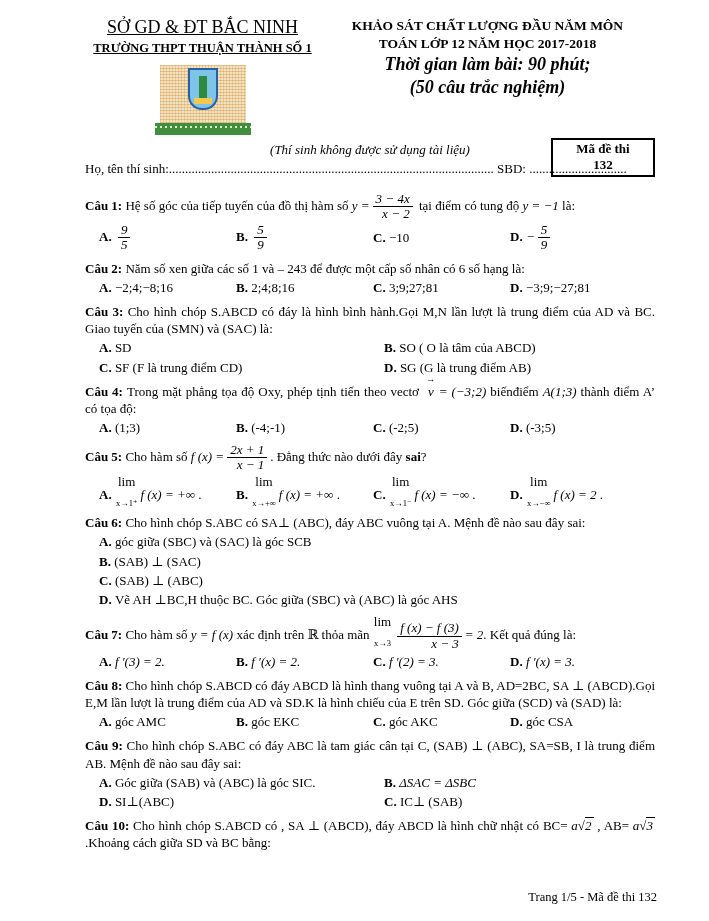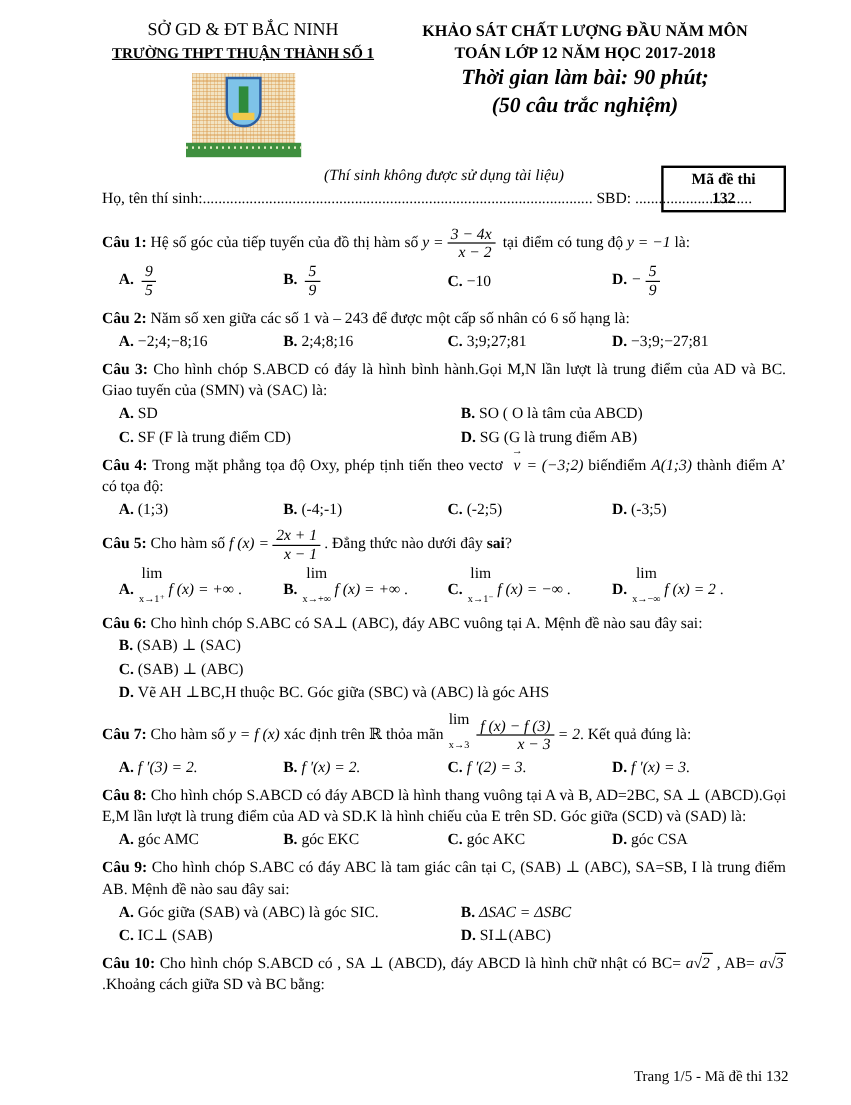--- a/index.html
+++ b/index.html
@@ -1,21 +1,21 @@
 <!DOCTYPE html>
 <html><head>
 <meta charset="utf-8">
 <style>
   html,body{margin:0;padding:0;background:#fff;}
   .page{position:relative;width:709px;height:921px;box-sizing:border-box;
         padding:16px 54px 0 85px;background:#fff;color:#000;
         font-family:"Liberation Serif","DejaVu Serif",serif;font-size:13px;line-height:1.32;overflow:hidden;}
   .header{display:flex;}
   .h-left{width:235px;text-align:center;}
-  .h-l1{font-size:15px;}
+  .h-l1{font-size:18px;text-decoration:underline;}
   .h-l2{font-size:12.5px;font-weight:bold;text-decoration:underline;}
   .h-right{flex:1;text-align:center;padding-top:1px;}
   .h-r1,.h-r2{font-weight:bold;font-size:13.5px;}
   .h-r3,.h-r4{font-style:italic;font-size:18px;font-weight:bold;}
   
   .logo{width:86px;height:58px;margin:9px auto 14px;position:relative;background:#f2e3c2;
         background-image:repeating-linear-gradient(0deg,rgba(216,150,70,.45) 0 1px,transparent 1px 3px),
                          repeating-linear-gradient(90deg,rgba(216,150,70,.35) 0 1px,transparent 1px 3px);}
   .logo-shield{position:absolute;left:50%;top:3px;transform:translateX(-50%);width:30px;height:42px;
         background:#7ec3e8;border:2px solid #2b5fa3;border-radius:0 0 14px 14px;box-sizing:border-box;}
@@ -128,20 +128,21 @@
         <div class="opts-row">
           <div class="opt"><span class="opt-label">A.&nbsp;</span><span class="lim"><span class="lim-t">lim</span><span class="lim-s">x→1⁺</span></span><span class="seg-m">f (x) = +∞</span><span class="seg-t"> .</span></div>
           <div class="opt"><span class="opt-label">B.&nbsp;</span><span class="lim"><span class="lim-t">lim</span><span class="lim-s">x→+∞</span></span><span class="seg-m">f (x) = +∞</span><span class="seg-t"> .</span></div>
           <div class="opt"><span class="opt-label">C.&nbsp;</span><span class="lim"><span class="lim-t">lim</span><span class="lim-s">x→1⁻</span></span><span class="seg-m">f (x) = −∞</span><span class="seg-t"> .</span></div>
           <div class="opt"><span class="opt-label">D.&nbsp;</span><span class="lim"><span class="lim-t">lim</span><span class="lim-s">x→−∞</span></span><span class="seg-m">f (x) = 2</span><span class="seg-t"> .</span></div>
         </div>
       </div>
       <div class="question">
         <div class="q-body"><span class="q-label">Câu 6:&nbsp;</span><span class="seg-t">Cho hình chóp S.ABC có SA⊥ (ABC), đáy ABC vuông tại A. Mệnh đề nào sau đây sai:</span></div>
         <div class="opts-stack">
+          <div class="opt"><span class="opt-label">A.&nbsp;</span><span class="seg-t">góc giữa (SBC) và (SAC) là góc SCB</span></div>
           <div class="opt"><span class="opt-label">B.&nbsp;</span><span class="seg-t">(SAB) ⊥ (SAC)</span></div>
           <div class="opt"><span class="opt-label">C.&nbsp;</span><span class="seg-t">(SAB) ⊥ (ABC)</span></div>
           <div class="opt"><span class="opt-label">D.&nbsp;</span><span class="seg-t">Vẽ AH ⊥BC,H thuộc BC. Góc giữa (SBC) và (ABC) là góc AHS</span></div>
         </div>
       </div>
       <div class="question">
         <div class="q-body"><span class="q-label">Câu 7:&nbsp;</span><span class="seg-t">Cho hàm số </span><span class="seg-m">y = f (x)</span><span class="seg-t"> xác định trên ℝ thỏa mãn </span><span class="lim"><span class="lim-t">lim</span><span class="lim-s">x→3</span></span><span class="frac"><span class="fr-n">f (x) − f (3)</span><span class="fr-d">x − 3</span></span><span class="seg-m">= 2</span><span class="seg-t">. Kết quả đúng là:</span></div>
         <div class="opts-row">
           <div class="opt"><span class="opt-label">A.&nbsp;</span><span class="seg-m">f ′(3) = 2.</span></div>
           <div class="opt"><span class="opt-label">B.&nbsp;</span><span class="seg-m">f ′(x) = 2.</span></div>
@@ -156,22 +157,22 @@
           <div class="opt"><span class="opt-label">B.&nbsp;</span><span class="seg-t">góc EKC</span></div>
           <div class="opt"><span class="opt-label">C.&nbsp;</span><span class="seg-t">góc AKC</span></div>
           <div class="opt"><span class="opt-label">D.&nbsp;</span><span class="seg-t">góc CSA</span></div>
         </div>
       </div>
       <div class="question">
         <div class="q-body"><span class="q-label">Câu 9:&nbsp;</span><span class="seg-t">Cho hình chóp S.ABC có đáy ABC là tam giác cân tại C, (SAB) ⊥ (ABC), SA=SB, I là trung điểm AB. Mệnh đề nào sau đây sai:</span></div>
         <div class="opts-2col">
           <div class="opt"><span class="opt-label">A.&nbsp;</span><span class="seg-t">Góc giữa (SAB) và (ABC) là góc SIC.</span></div>
           <div class="opt"><span class="opt-label">B.&nbsp;</span><span class="seg-m">ΔSAC = ΔSBC</span></div>
+          <div class="opt"><span class="opt-label">D.&nbsp;</span><span class="seg-t">SI⊥(ABC)</span></div>
           <div class="opt"><span class="opt-label">C.&nbsp;</span><span class="seg-t">IC⊥ (SAB)</span></div>
-          <div class="opt"><span class="opt-label">D.&nbsp;</span><span class="seg-t">SI⊥(ABC)</span></div>
         </div>
       </div>
       <div class="question">
         <div class="q-body"><span class="q-label">Câu 10:&nbsp;</span><span class="seg-t">Cho hình chóp S.ABCD có , SA ⊥ (ABCD), đáy ABCD là hình chữ nhật có BC= </span><span class="seg-m">a</span><span class="sqrt"><span class="sq-r">√</span><span class="sq-a">2</span></span><span class="seg-t"> , AB= </span><span class="seg-m">a</span><span class="sqrt"><span class="sq-r">√</span><span class="sq-a">3</span></span><span class="seg-t"> .Khoảng cách giữa SD và BC bằng:</span></div>
       </div>
     </div>
 
   <div class="footer">Trang 1/5 - Mã đề thi 132</div>
 
 </div>

